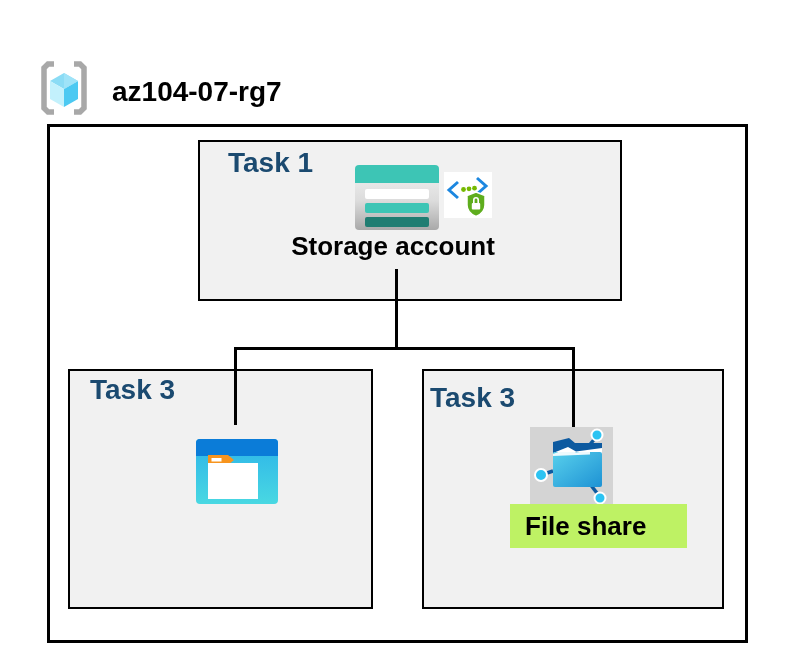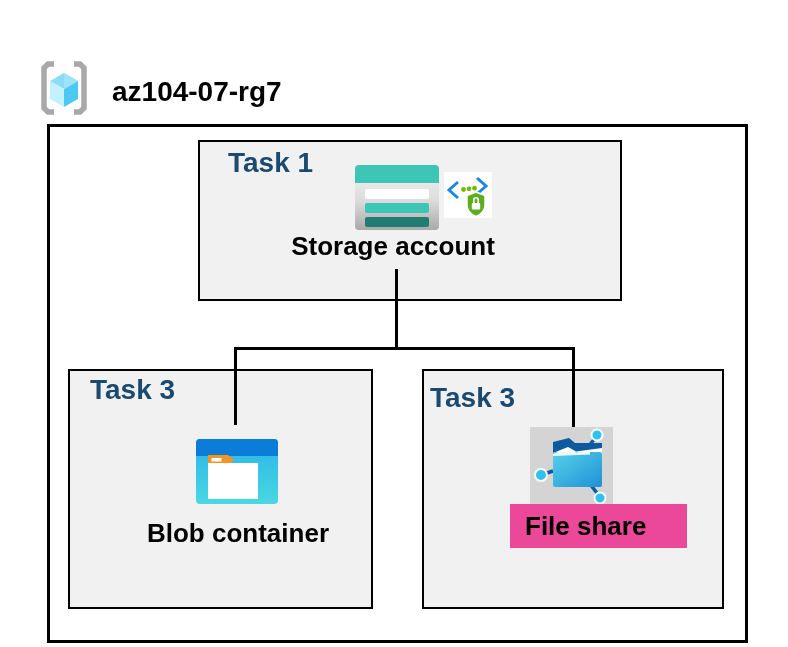--- a/index.html
+++ b/index.html
@@ -24,21 +24,21 @@
   #conn-v-blob{left:234px;top:311px;width:3px;height:78px;}
   #conn-v-file{left:572px;top:311px;width:3px;height:81px;}
   .task-label{font-size:28px;font-weight:bold;color:#1b4a70;line-height:1.1;}
   #task1-label{left:228px;top:112px;}
   #task2-label{left:90px;top:339px;}
   #task3-label{left:430px;top:347px;}
   .item-label{font-size:26px;font-weight:bold;color:#000;line-height:1.15;}
   #storage-label{left:243px;top:196px;width:300px;text-align:center;}
   #blob-label{left:88px;top:483px;width:300px;text-align:center;}
   #fileshare-icon-bg{left:530px;top:391px;width:83px;height:78px;background:#d4d4d4;}
-  #fileshare-label-box{left:510px;top:468px;width:177px;height:44px;background:#ec4899;}
+  #fileshare-label-box{left:510px;top:468px;width:177px;height:44px;background:#bef264;}
   #fileshare-label-box .item-label{display:block;line-height:44px;padding-left:15px;}
   #rg-icon{left:34px;top:22px;}
   #rg-title{left:112px;top:40px;font-size:28px;font-weight:bold;color:#000;}
   #storage-icon{left:355px;top:129px;}
   #sas-icon{left:444px;top:136px;}
   #blob-icon{left:196px;top:403px;}
   #fileshare-icon{left:0;top:0;}
 </style>
 </head>
 <body>
@@ -103,21 +103,20 @@
         <stop offset="0" stop-color="#2cb3e9"></stop>
         <stop offset="1" stop-color="#49d8e2"></stop>
       </linearGradient>
     </defs>
     <rect x="0" y="0" width="82" height="65" rx="4" fill="url(#blbody)"></rect>
     <path d="M4 0 h74 a4 4 0 0 1 4 4 v13 H0 V4 a4 4 0 0 1 4-4 Z" fill="#0b7cd8"></path>
     <polygon points="12,16 32,16 38,21 32,26 12,26" fill="#f7941e"></polygon>
     <rect x="15.5" y="19" width="10" height="3.5" fill="#ffffff"></rect>
     <rect x="12" y="24" width="50" height="36" fill="#ffffff"></rect>
   </svg>
-  <div id="blob-label" class="abs item-label">Blob container</div>
 
   <div id="fileshare-icon-bg" class="abs">
     <svg id="fileshare-icon" class="abs" width="83" height="78" viewBox="0 0 83 78">
       <defs>
         <linearGradient id="fsbody" x1="0" y1="0" x2="1" y2="1">
           <stop offset="0" stop-color="#58d0ec"></stop>
           <stop offset="1" stop-color="#1e92d4"></stop>
         </linearGradient>
       </defs>
       <line x1="57" y1="21" x2="67" y2="9" stroke="#0d5aa0" stroke-width="3.5"></line>

